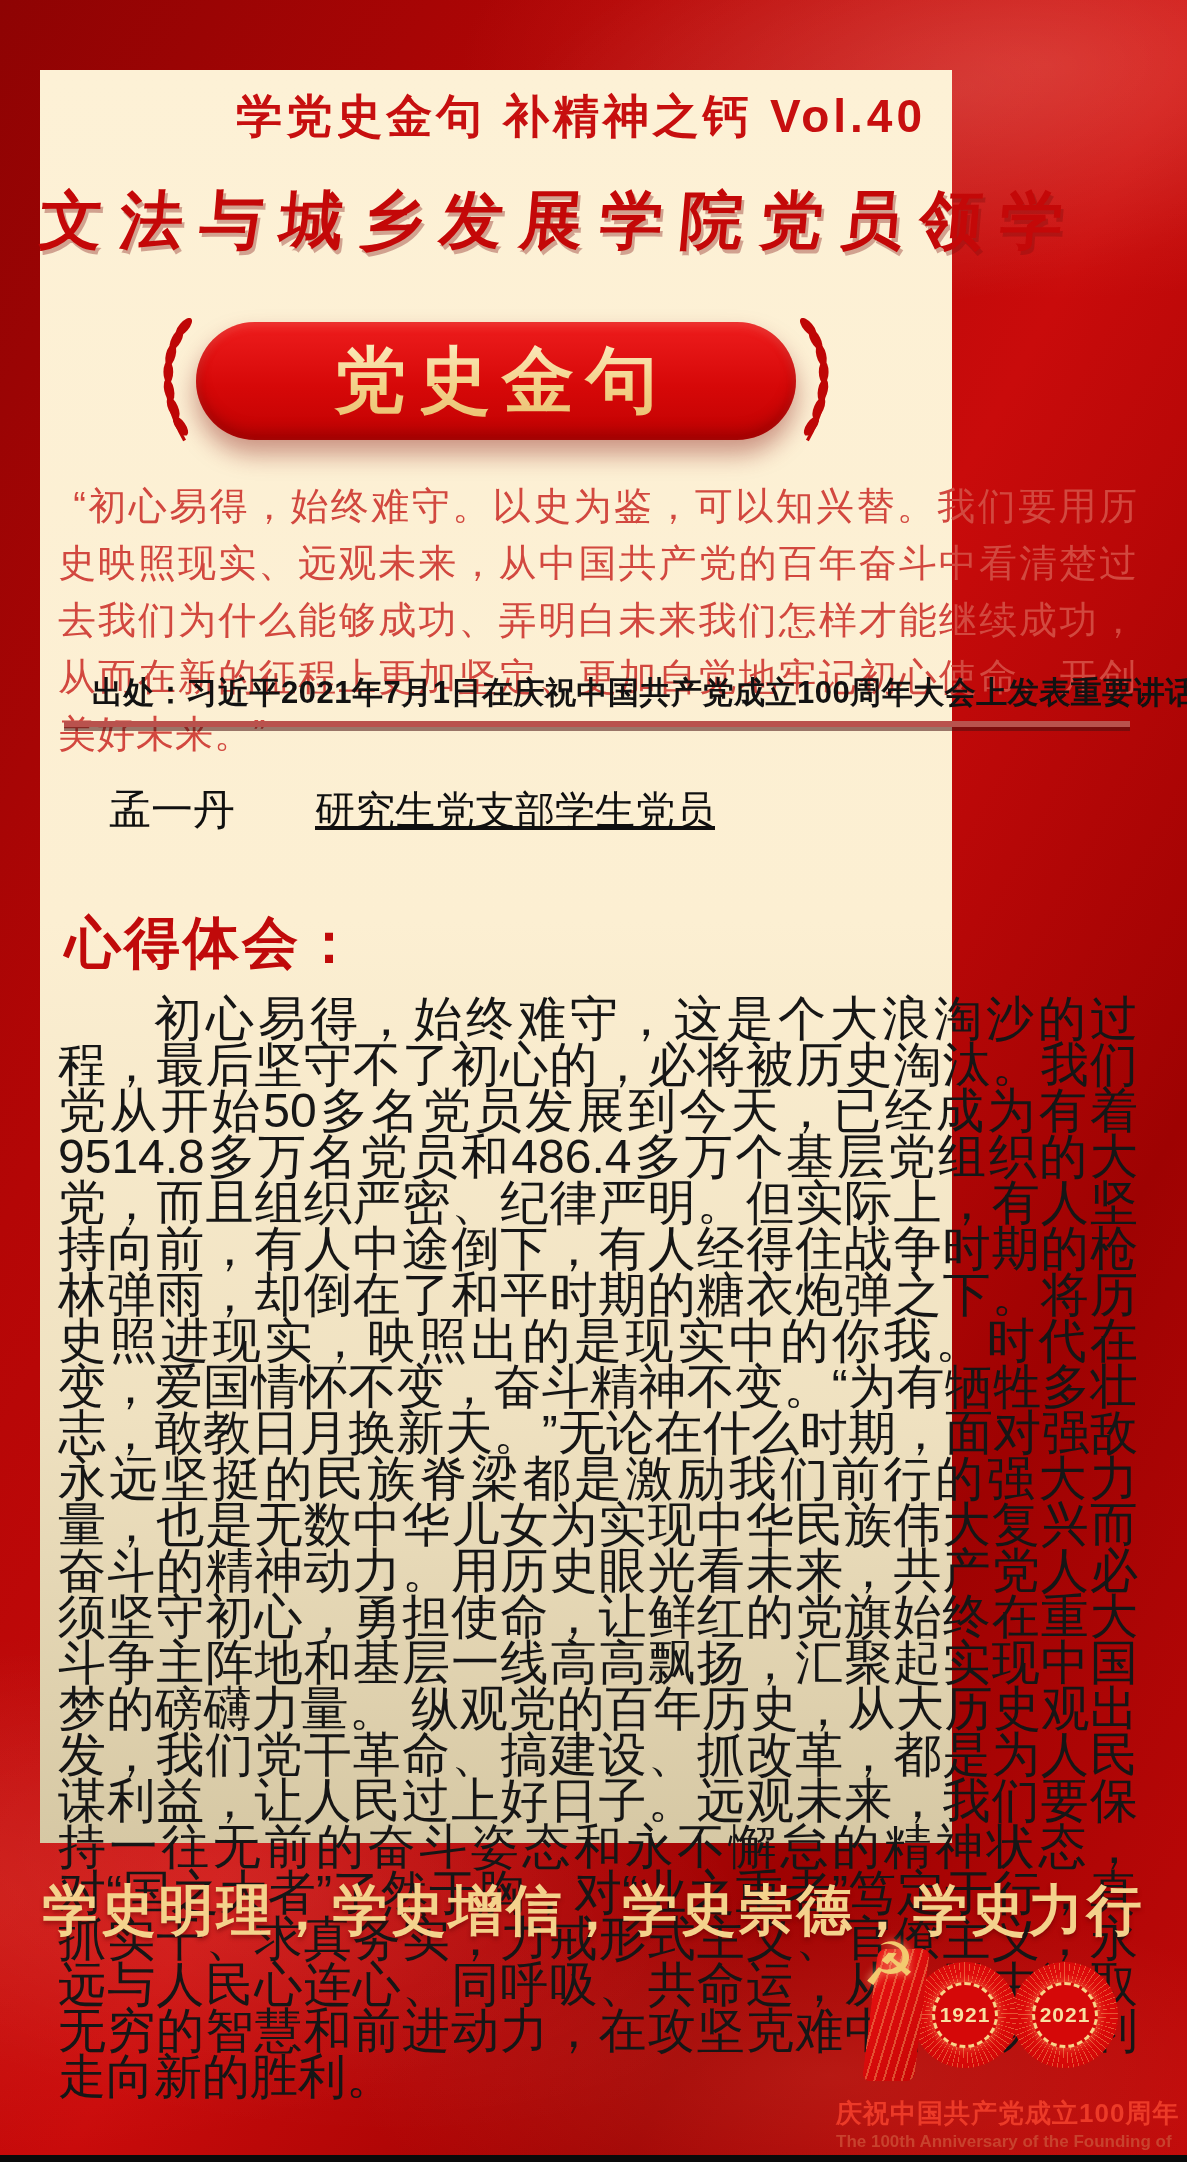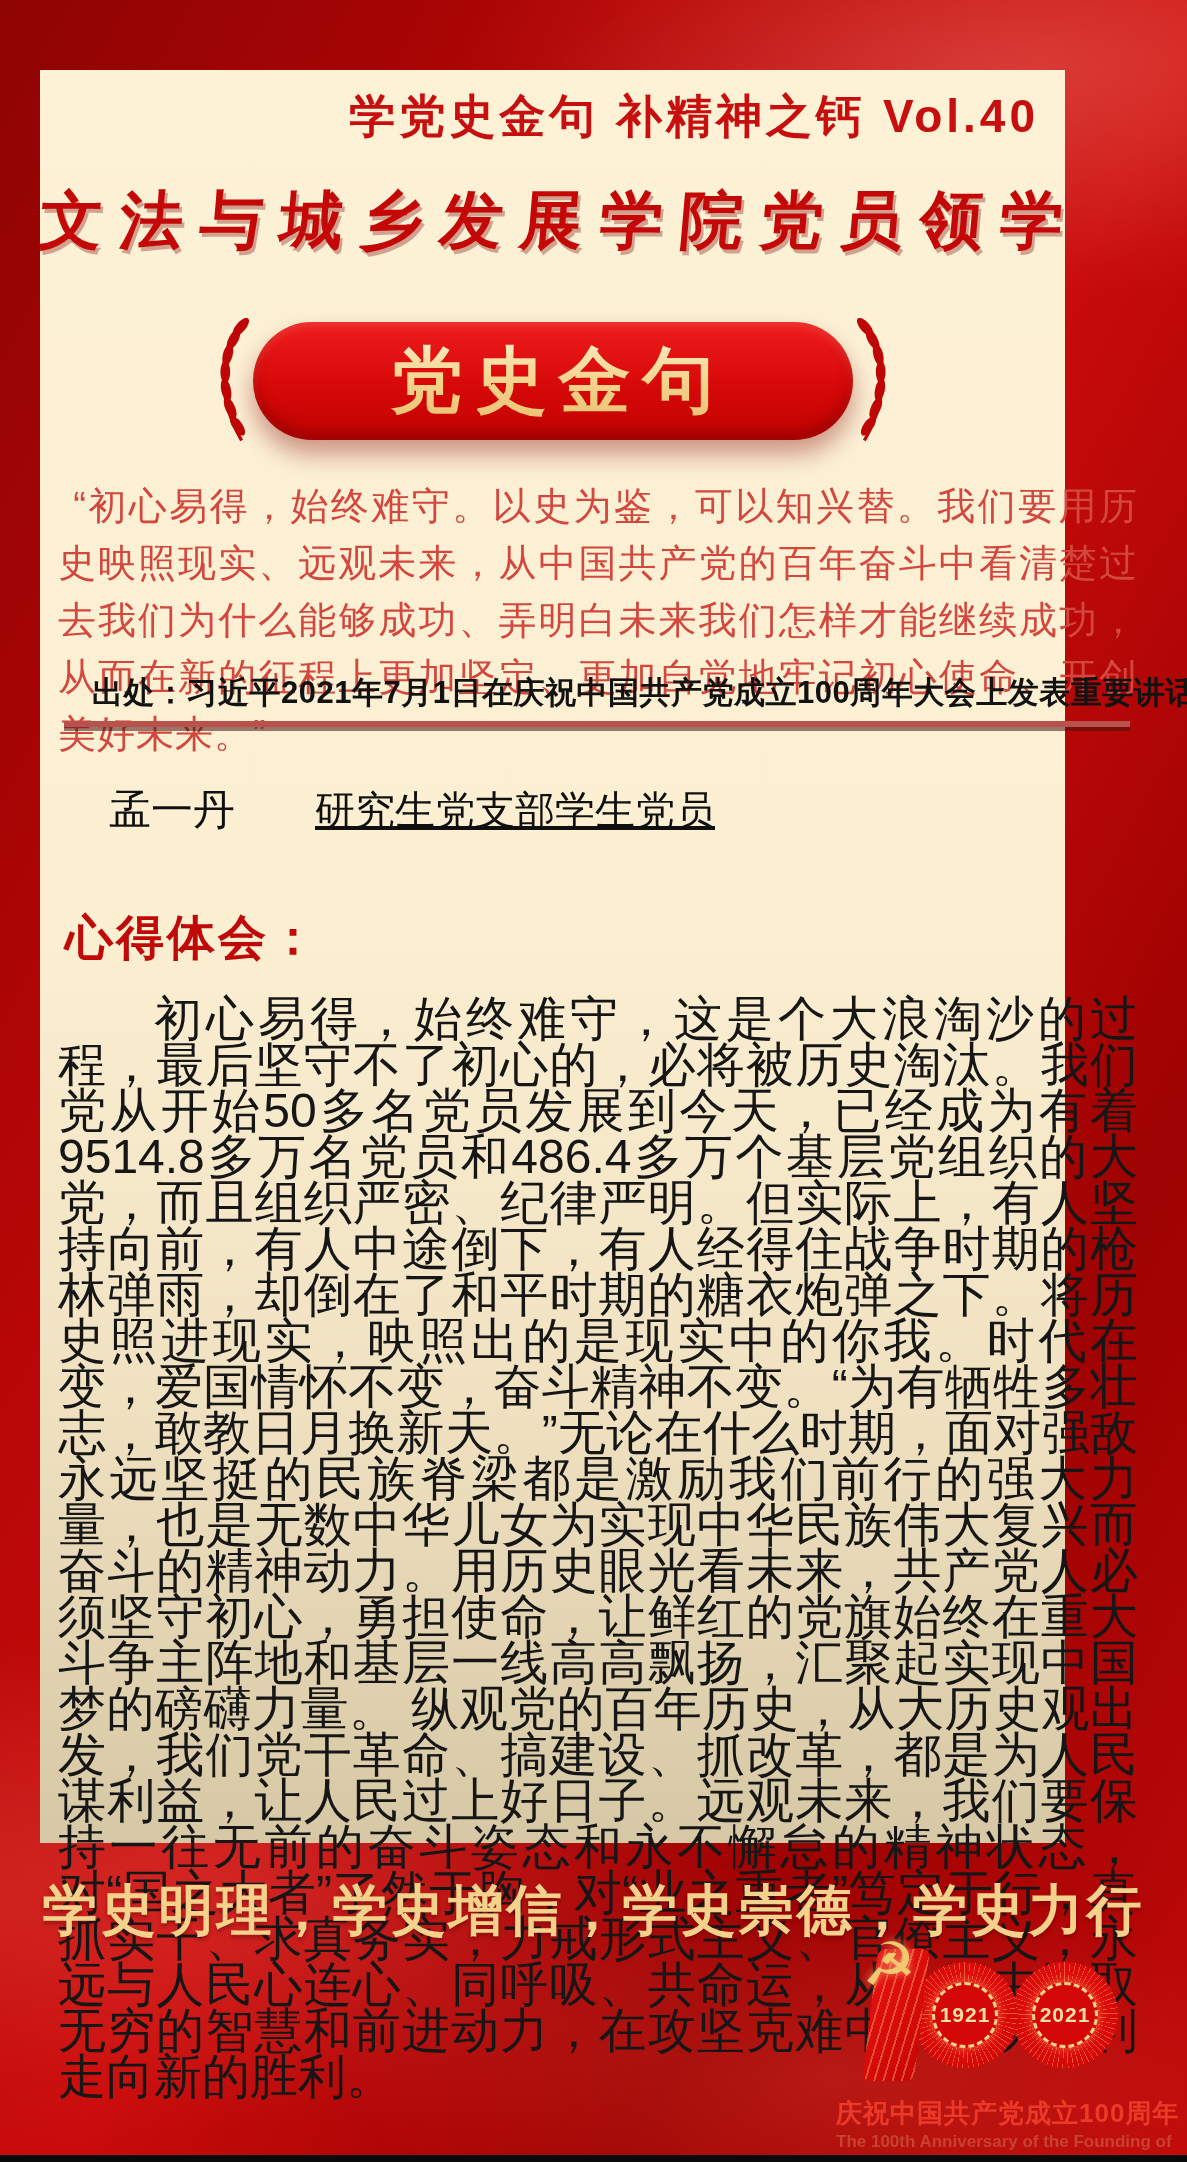--- a/index.html
+++ b/index.html
@@ -7,21 +7,21 @@
   .poster{position:relative;width:1187px;height:2162px;overflow:hidden;
     background:
       radial-gradient(ellipse 900px 360px at 88% 3%, rgba(255,110,90,0.30), transparent 65%),
       radial-gradient(ellipse 1100px 420px at -5% 88%, rgba(255,90,70,0.22), transparent 60%),
       radial-gradient(ellipse 800px 300px at 70% 96%, rgba(255,120,90,0.18), transparent 60%),
       linear-gradient(118deg,#8e0303 0%,#b40606 28%,#c90b0b 52%,#9e0202 76%,#c00909 100%);}
   .glow{position:absolute;border-radius:50%;pointer-events:none;}
   .glow-a{top:-120px;right:-260px;width:980px;height:420px;background:radial-gradient(closest-side,rgba(255,255,255,0.10),transparent);transform:rotate(-12deg);}
   .glow-b{bottom:40px;left:-300px;width:1100px;height:480px;background:radial-gradient(closest-side,rgba(255,255,255,0.07),transparent);transform:rotate(9deg);}
 
-  .card{position:absolute;left:40px;top:70px;width:1025px;height:1773px;
+  .card{position:absolute;left:40px;top:70px;width:912px;height:1773px;
     background:linear-gradient(180deg,#FDF1D6 0%,#FCEFD2 48%,#EFE1C0 76%,#D6C8A4 100%);}
 
   .series{position:absolute;top:16px;left:0;right:26px;text-align:right;font-size:46px;font-weight:bold;color:#C70F0F;letter-spacing:4px;white-space:nowrap;}
 
   .title{position:absolute;top:108px;left:0;width:100%;margin:0;text-align:center;font-size:63px;font-weight:bold;color:#C40808;letter-spacing:17px;transform:skewX(-5deg);text-shadow:3px 4px 0 rgba(125,15,15,0.35);white-space:nowrap;}
 
   .badge-row{position:absolute;top:228px;left:0;width:100%;height:165px;display:flex;align-items:center;justify-content:center;}
   .laurel{width:44px;height:126px;}
   .laurel-right{transform:scaleX(-1);}
   .badge{width:600px;height:118px;border-radius:62px;display:flex;align-items:center;justify-content:center;
@@ -33,21 +33,21 @@
 
   .source-wrap{position:absolute;top:602px;left:24px;width:1066px;text-align:center;}
   .source{font-size:31px;font-weight:bold;color:#121212;letter-spacing:0.5px;white-space:nowrap;margin-left:28px;}
   .source-rule{margin-top:7px;height:6px;background:#B9524D;box-shadow:0 4px 0 rgba(72,16,16,0.55);}
 
   .leader-row{position:absolute;top:712px;left:25px;display:flex;align-items:baseline;white-space:nowrap;}
   .leader-label{font-size:47px;font-weight:bold;color:#C00A0A;letter-spacing:2px;}
   .leader-name{font-size:42px;color:#101010;margin-left:44px;}
   .leader-role{font-size:40px;color:#101010;margin-left:80px;text-decoration:underline;}
 
-  .reflection-heading{position:absolute;top:836px;left:25px;margin:0;font-size:48px;font-weight:bold;color:#C00A0A;letter-spacing:3px;}
+  .reflection-heading{position:absolute;top:836px;left:25px;margin:0;font-size:56px;font-weight:bold;color:#C00A0A;letter-spacing:3px;}
   .reflection-body{position:absolute;top:926px;left:18px;width:1080px;margin:0;font-size:48px;line-height:46px;color:#161616;text-align:justify;text-indent:2em;}
 
   .slogan{position:absolute;top:1874px;left:0;width:100%;text-align:center;font-size:55px;font-weight:bold;color:#F4D28C;letter-spacing:3px;white-space:nowrap;text-shadow:0 3px 4px rgba(90,0,0,0.45);}
 
   .logo{position:absolute;left:836px;top:1944px;width:316px;text-align:center;}
   .emblem{position:relative;height:142px;display:flex;align-items:center;justify-content:center;}
   .one{position:relative;width:52px;height:132px;border-radius:8px;margin-right:-4px;z-index:3;transform:skewX(-7deg);
     background:
       repeating-linear-gradient(100deg, rgba(250,205,120,0) 0 7px, rgba(250,205,120,0.35) 7px 9px),
       linear-gradient(120deg,#EA1212,#C70505);}

